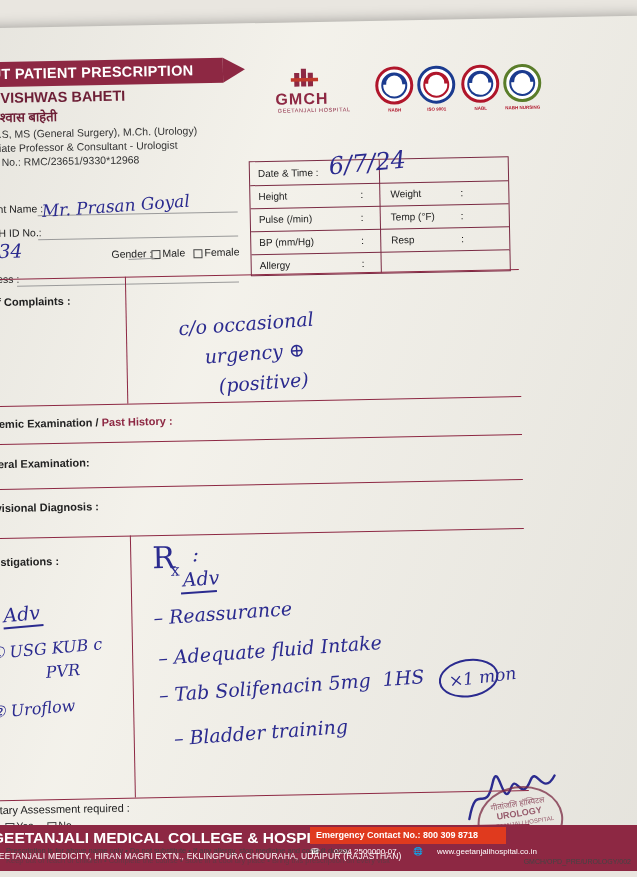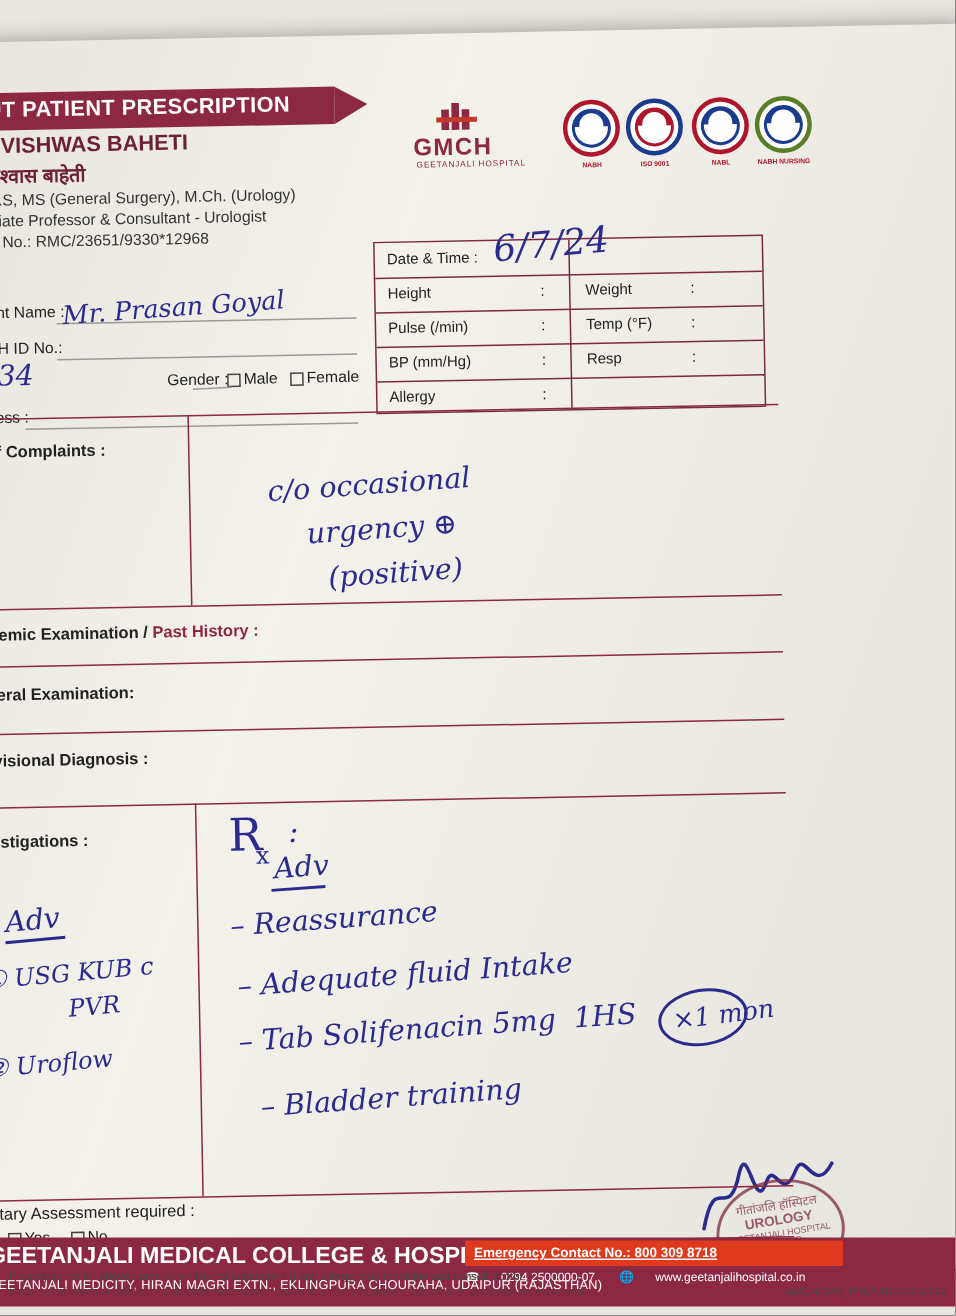--- a/index.html
+++ b/index.html
@@ -83,21 +83,21 @@
     font-style:italic;
     white-space:pre;
   }
 
   
   .footer{
     position:absolute;left:-20px;bottom:6px;width:700px;height:46px;background:#8d2843;
   }
   .footer .nm{position:absolute;left:12px;top:4px;color:#fff;font-weight:bold;font-size:15.5px;}
   .footer .ad{position:absolute;left:12px;top:26px;color:#fff;font-size:8.5px;letter-spacing:.2px;}
-  .emerg{position:absolute;left:330px;top:2px;width:252px;height:17px;background:#e03a1e;color:#fff;font-size:9px;font-weight:bold;line-height:17px;padding-left:6px;box-sizing:border-box;text-decoration:underline;}
+  .emerg{position:absolute;left:330px;top:2px;width:196px;height:17px;background:#e03a1e;color:#fff;font-size:9px;font-weight:bold;line-height:17px;padding-left:6px;box-sizing:border-box;}
   .contacts{position:absolute;left:330px;top:22px;color:#fff;font-size:8px;text-align:right;}
   .contacts span{margin-right:14px;}
   .fineprint{position:absolute;left:0;bottom:-4px;width:640px;font-size:7.5px;color:#444;}
   .docid{position:absolute;right:6px;bottom:-4px;font-size:7px;color:#444;}
 
   
   .stamp{
     position:absolute;left:488px;top:768px;width:82px;height:66px;
     border:2px solid #7a2a43;border-radius:50%;
     color:#7a2a43;text-align:center;opacity:.75;

